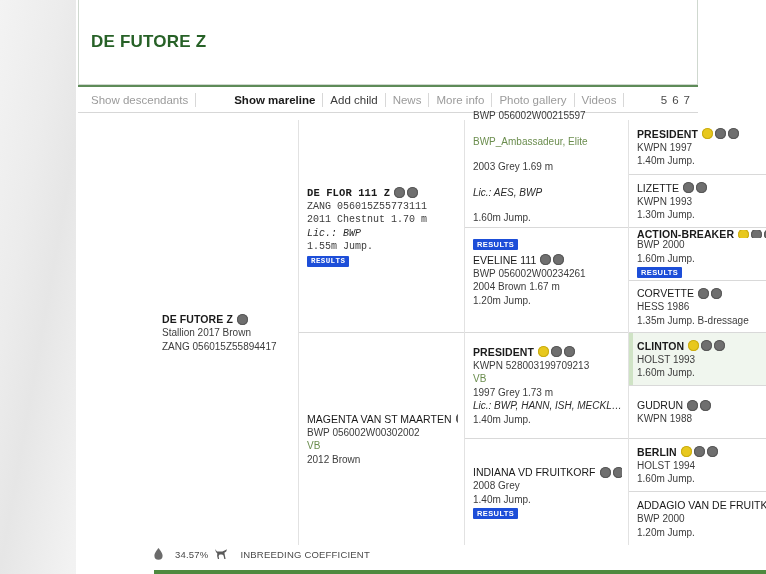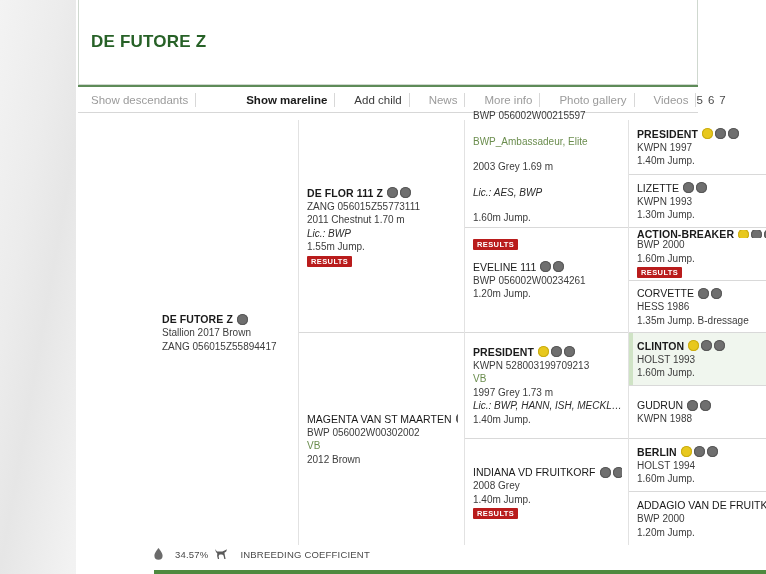--- a/index.html
+++ b/index.html
@@ -24,21 +24,21 @@
     background:#fff;display:flex;align-items:center;
   }
   .title-box h1{
     margin:0 0 0 12px;font-size:17px;font-weight:bold;
     color:#276127;letter-spacing:.2px;
   }
   .tabs-wrap{
     margin:0 2px;border-top:2px solid #5e8b58;border-bottom:1px solid #d7d7d7;
     height:28px;display:flex;align-items:center;box-sizing:border-box;
   }
-  .tabs{display:flex;align-items:center;flex:1;padding-left:6px;gap:12px;}
+  .tabs{display:flex;align-items:center;flex:1;padding-left:6px;}
   .tab{
     font-size:11.5px;color:#9b9b9b;padding:0 7px;line-height:14px;
     border-right:1px solid #d8d8d8;white-space:nowrap;cursor:pointer;
   }
   .tab:last-of-type{border-right:1px solid #d8d8d8;}
   .tab.active{color:#1a1a1a;font-weight:bold;margin-left:31px;}
   .tab.dark{color:#3a3a3a;}
   .gens{display:flex;gap:5px;padding-right:8px;font-size:11.5px;color:#4a4a4a;}
   .gen{cursor:pointer;}
 
@@ -72,21 +72,21 @@
   .ln.green{color:#6b8d4e;}
   .ln.it{font-style:italic;color:#2b2b2b;}
   .ln.clip{overflow:hidden;text-overflow:ellipsis;max-width:100%;}
 
   .icons{display:inline-flex;gap:2px;align-items:center;}
   .ic{width:11px;height:11px;border-radius:50%;display:inline-block;flex:none;}
   .ic.gold{background:#e8c81e;box-shadow:inset 0 0 0 1px #c9ab12;}
   .ic.gray{background:#6f6f6f;box-shadow:inset 0 0 0 1px #575757;}
 
   .badge{
-    display:inline-block;background:#b91c1c;color:#fff;font-size:7.5px;
+    display:inline-block;background:#1d4ed8;color:#fff;font-size:7.5px;
     font-weight:bold;letter-spacing:.4px;padding:1px 4px 1px 4px;margin-top:2px;
     width:fit-content;line-height:9px;border-radius:1px;
   }
 
   
   .footer{
     position:absolute;left:78px;bottom:10px;width:620px;height:20px;
     display:flex;align-items:center;gap:6px;font-size:9.5px;color:#4a4a4a;
     letter-spacing:.2px;
   }
@@ -131,21 +131,21 @@
             <span class="icons">
               <span class="ic gray"></span>
             </span>
           </div>
           <div class="ln">Stallion 2017 Brown</div>
           <div class="ln">ZANG 056015Z55894417</div>
         </div>
       </div>
 
       <div class="col c2">
-        <div class="cell" style="height:212px;">
+        <div class="cell" style="height:212px;font-family:Liberation Mono, monospace;">
           <div class="nm b">
             <span>DE FLOR 111 Z</span>
             <span class="icons">
               <span class="ic gray"></span>
               <span class="ic gray"></span>
             </span>
           </div>
           <div class="ln">ZANG 056015Z55773111</div>
           <div class="ln">2011 Chestnut 1.70 m</div>
           <div class="ln it">Lic.: BWP</div>
@@ -184,20 +184,21 @@
         </div>
         <div class="cell" style="height:105px;">
           <div class="nm">
             <span>EVELINE 111</span>
             <span class="icons">
               <span class="ic gray"></span>
               <span class="ic gray"></span>
             </span>
           </div>
           <div class="ln">BWP 056002W00234261</div>
+          <div class="ln">2004 Brown 1.67 m</div>
           <div class="ln">1.20m Jump.</div>
         </div>
         <div class="cell" style="height:106px;">
           <div class="nm b">
             <span>PRESIDENT</span>
             <span class="icons">
               <span class="ic gold"></span>
               <span class="ic gray"></span>
               <span class="ic gray"></span>
             </span>

